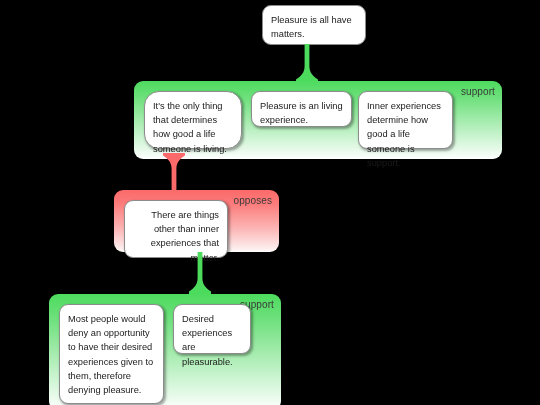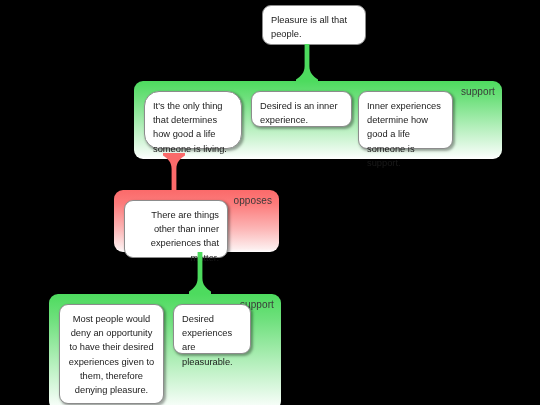--- a/index.html
+++ b/index.html
@@ -60,38 +60,38 @@
     position: absolute;
   }
   .connector svg { display: block; }
 </style>
 </head>
 <body>
 
 <div id="canvas">
 
   <div class="card root" style="left:262px; top:5px; width:104px; height:40px;">
-    <span>Pleasure is all that people.</span>
+    <span>Pleasure is all have matters.</span>
   </div>
 
   <div class="connector" style="left:296px; top:44px; width:22px; height:38px;">
     <svg width="22" height="38" viewBox="0 0 22 38">
       <path d="M8.6,0 L13.4,0 L13.4,22 C13.4,29 17,32 22,35.5 L22,38 L0,38 L0,35.5 C5,32 8.6,29 8.6,22 Z" fill="#4ddb5e"></path>
     </svg>
   </div>
 
   <div class="group support" style="left:134px; top:81px; width:368px; height:78px;">
     <span class="group-label">support</span>
 
     <div class="card" style="left:10px; top:10px; width:98px; height:58px;border-radius:15px;">
       <span>It's the only thing that determines how good a life someone is living.</span>
     </div>
 
     <div class="card" style="left:117px; top:10px; width:101px; height:36px;">
-      <span>Desired is an inner experience.</span>
+      <span>Pleasure is an living experience.</span>
     </div>
 
     <div class="card" style="left:224px; top:10px; width:95px; height:58px;">
       <span>Inner experiences determine how good a life someone is support.</span>
     </div>
   </div>
 
   <div class="connector" style="left:163px; top:153px; width:22px; height:38px;">
     <svg width="22" height="38" viewBox="0 0 22 38">
       <path d="M0,0 L22,0 L22,2.5 C17,6 13.4,9 13.4,16 L13.4,38 L8.6,38 L8.6,16 C8.6,9 5,6 0,2.5 Z" fill="#fb6a6a"></path>
@@ -108,21 +108,21 @@
 
   <div class="connector" style="left:189px; top:252px; width:22px; height:42px;">
     <svg width="22" height="42" viewBox="0 0 22 42">
       <path d="M8.6,0 L13.4,0 L13.4,26 C13.4,33 17,36 22,39.5 L22,42 L0,42 L0,39.5 C5,36 8.6,33 8.6,26 Z" fill="#4ddb5e"></path>
     </svg>
   </div>
 
   <div class="group support" style="left:49px; top:294px; width:232px; height:116px;">
     <span class="group-label">support</span>
 
-    <div class="card" style="left:10px; top:10px; width:105px; height:100px;text-align:center;">
+    <div class="card" style="left:10px; top:10px; width:105px; height:100px;">
       <span>Most people would deny an opportunity to have their desired experiences given to them, therefore denying pleasure.</span>
     </div>
 
     <div class="card" style="left:124px; top:10px; width:78px; height:50px;">
       <span>Desired experiences are pleasurable.</span>
     </div>
   </div>
 
 </div>
 

